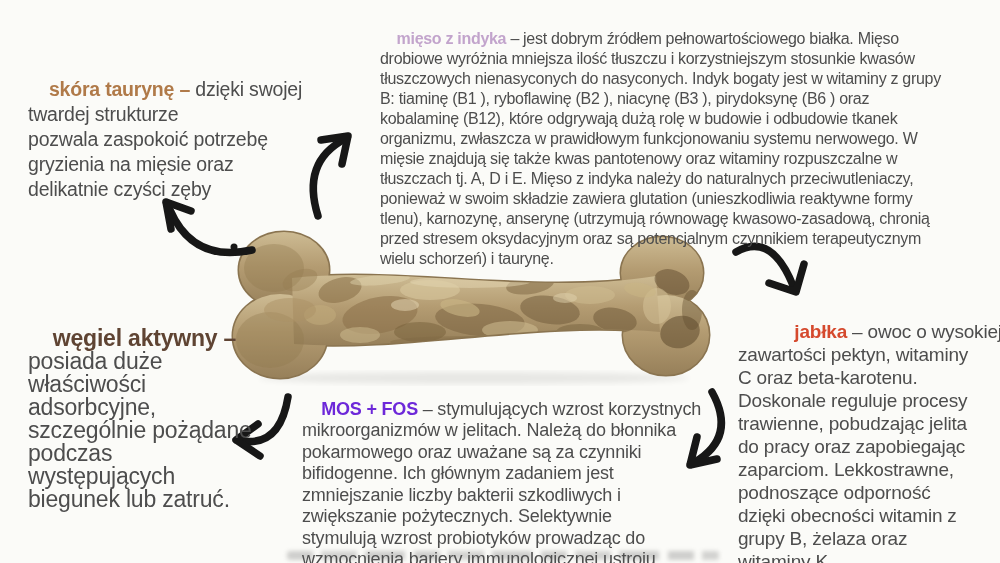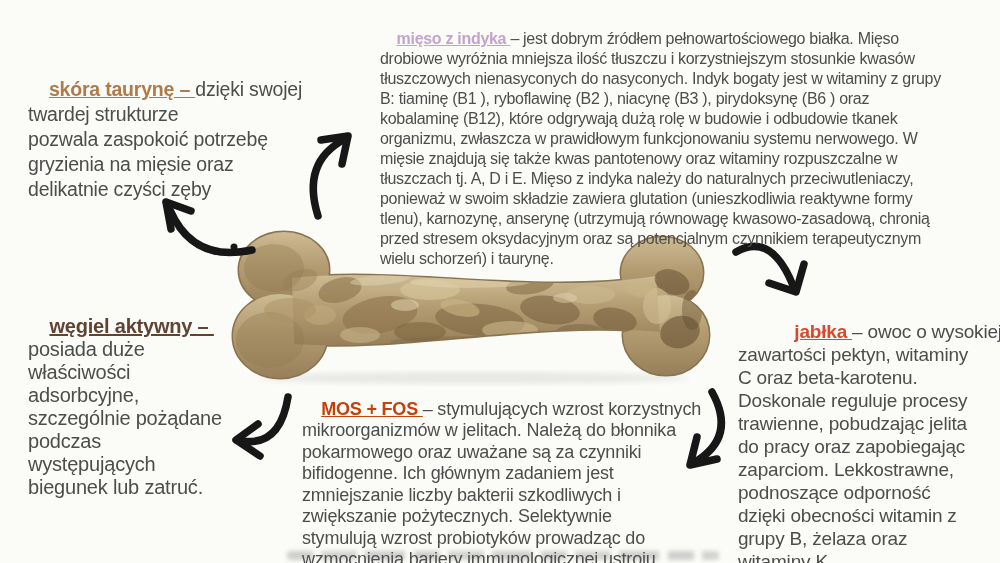--- a/index.html
+++ b/index.html
@@ -3,24 +3,24 @@
 <meta charset="utf-8">
 <style>
   html,body{margin:0;padding:0;}
   #canvas{
     position:relative;width:1000px;height:563px;overflow:hidden;
     background:#fbfbf8;
     font-family:"Liberation Sans","DejaVu Sans",sans-serif;
     color:#4d4d4d;
   }
   .note{position:absolute;white-space:pre;letter-spacing:-0.2px;}
-  .note .h{font-weight:bold;text-decoration:underline;}
+  .note .h{font-weight:bold;}
   .note-beef{left:28px;top:52px;font-size:19.5px;line-height:25px;}
   .note-turkey{left:380px;top:9px;font-size:16px;line-height:20px;letter-spacing:-0.3px;}
-  .note-charcoal{left:28px;top:292px;font-size:20px;line-height:23px;}
+  .note-charcoal{left:28px;top:304px;font-size:23px;line-height:23px;}
   .note-mos{left:302px;top:377px;font-size:18px;line-height:21.5px;}
   .note-apples{left:738px;top:297px;font-size:19px;line-height:23px;}
   svg{position:absolute;display:block;}
   #bone-svg{left:230px;top:220px;}
   #arrow-svg{left:0;top:0;pointer-events:none;}
   #crop-strip{
     position:absolute;left:287px;top:551px;width:432px;height:9px;
     background:repeating-linear-gradient(90deg,
       rgba(90,90,90,.55) 0 26px, rgba(90,90,90,0) 26px 34px,
       rgba(90,90,90,.5) 34px 70px, rgba(90,90,90,0) 70px 78px,
@@ -155,21 +155,21 @@
 posiada duże
 właściwości
 adsorbcyjne,
 szczególnie pożądane
 podczas
 występujących
 biegunek lub zatruć.</span>
   </div>
 
   <div class="note note-mos">
-    <span class="h" style="color: #c2410c; margin-top: 48px;">MOS + FOS </span><span>– stymulujących wzrost korzystnych
+    <span class="h" style="color: #6d28d9; margin-top: 48px;">MOS + FOS </span><span>– stymulujących wzrost korzystnych
 mikroorganizmów w jelitach. Należą do błonnika
 pokarmowego oraz uważane są za czynniki
 bifidogenne. Ich głównym zadaniem jest
 zmniejszanie liczby bakterii szkodliwych i
 zwiększanie pożytecznych. Selektywnie
 stymulują wzrost probiotyków prowadząc do
 wzmocnienia bariery immunologicznej ustroju.</span>
   </div>
 
   <div class="note note-apples">

